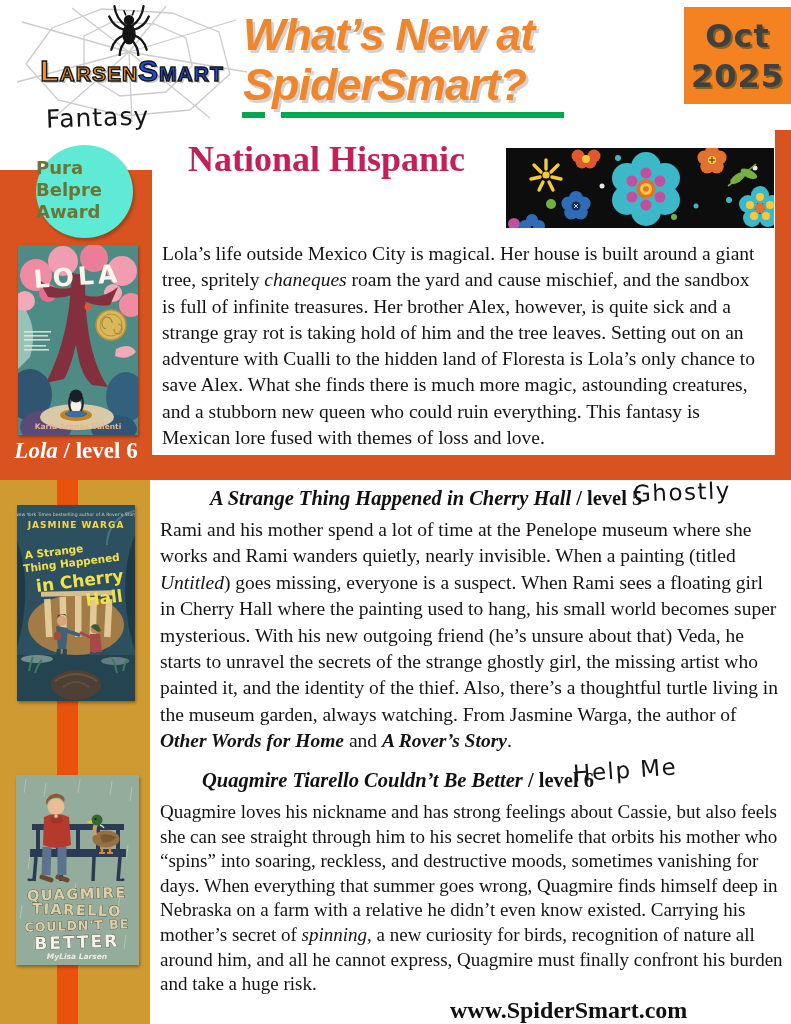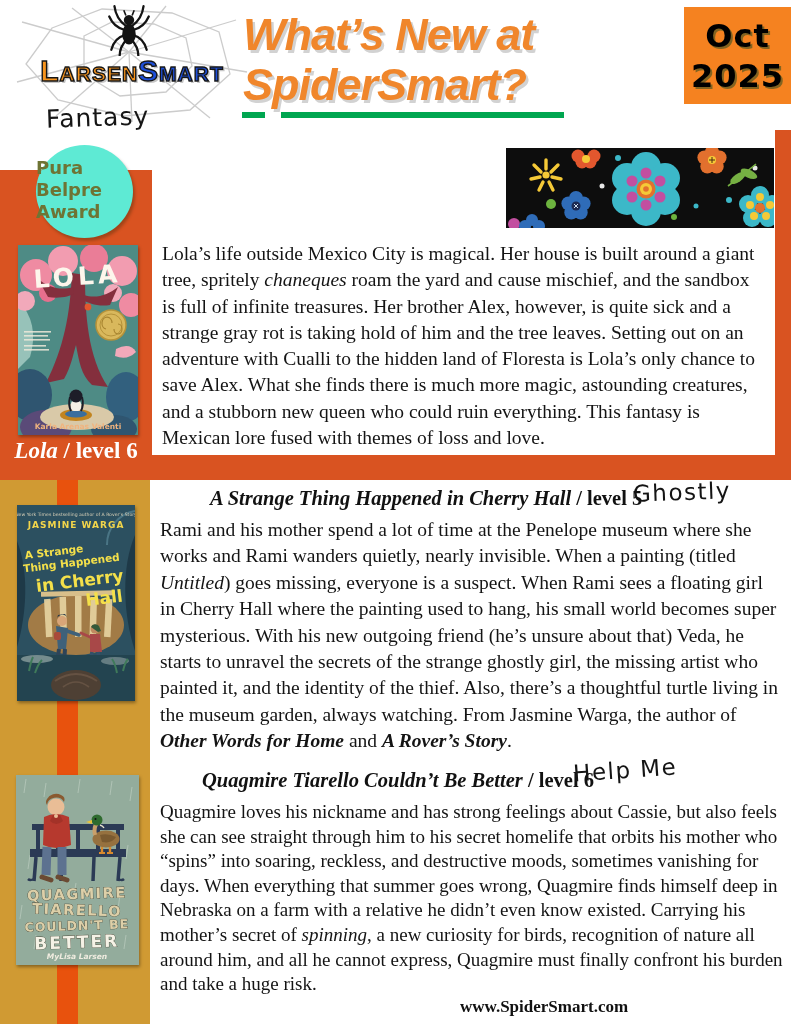--- a/index.html
+++ b/index.html
@@ -31,21 +31,21 @@
     left:243px; top:10px; width:430px;
     font-family:"Liberation Sans", sans-serif; font-style:italic; font-weight:bold;
     font-size:45px; line-height:50px; letter-spacing:-1px; color:#f0862b;
     text-shadow:2.5px 2.5px 0 #d2d2d2;
   }
   .underline-seg { background:#00a650; height:6px; }
   .date-badge {
     left:684px; top:7px; width:107px; height:97px; background:#f58220;
     text-align:center; padding-top:9px;
     font-family:"DejaVu Sans", sans-serif; font-weight:bold; font-size:32px;
-    line-height:40px; color:#000000; letter-spacing:1px;
+    line-height:40px; color:#404040; letter-spacing:1px;
     text-shadow:2px 2px 0 rgba(35,75,35,.55);
   }
 
   
   .frame-left   { left:0;   top:170px; width:152px; height:310px; background:#d95321; }
   .frame-right  { left:775px;top:130px; width:16px;  height:350px; background:#d95321; }
   .frame-bottom { left:0;   top:455px; width:791px; height:25px;  background:#d95321; }
 
   .award-badge {
     left:36px; top:145px; width:97px; height:93px; border-radius:50%;
@@ -84,21 +84,21 @@
     font-family:"DejaVu Sans", sans-serif; font-size:23px; color:#141414;
     letter-spacing:1.5px; transform:rotate(-2deg); white-space:nowrap;
   }
   .note-ghostly { left:633px; top:479px; }
   .note-help    { left:573px; top:757px; transform:rotate(-4deg); }
   .cherry-summary { left:160px; top:517px; width:622px; line-height:26.4px; }
   .quag-summary   { left:160px; top:800px; width:628px; font-size:19px; line-height:24.6px; }
 
   .footer-site {
     left:450px; top:997px; font-family:"Liberation Serif", serif;
-    font-weight:bold; font-size:17px; color:#111;margin-left:10px;
+    font-weight:bold; font-size:24px; color:#111;
   }
   svg text { font-family:"DejaVu Sans", sans-serif; }
 </style>
 </head>
 <body>
 
 <div class="page">
 
   <div class="abs logo-block">
     <svg class="logo-web" viewBox="0 0 236 120" fill="none" stroke="#cccccc" stroke-width="1.3">
@@ -146,20 +146,21 @@
   <div class="abs frame-right"></div>
   <div class="abs frame-bottom"></div>
 
   <div class="abs award-badge">
     <div>Pura</div>
     <div>Belpre</div>
     <div>Award</div>
   </div>
 
   <div class="abs feature-heading">
+    <div>National Hispanic</div>
   </div>
 
   <svg class="abs floral-banner" viewBox="0 0 268 80">
     <rect width="268" height="80" fill="#0d0d0d"></rect>
 
     <g transform="translate(40,27)" stroke="#f5c937" stroke-width="3.4" stroke-linecap="round">
       <path d="M0,-6 L0,-15 M5,-3 L12,-10 M6,2 L15,4 M3,7 L7,15 M-3,7 L-7,15 M-6,2 L-15,4 M-5,-3 L-12,-10"></path>
       <circle r="3.6" fill="#f5c937" stroke="none"></circle>
     </g>
 

